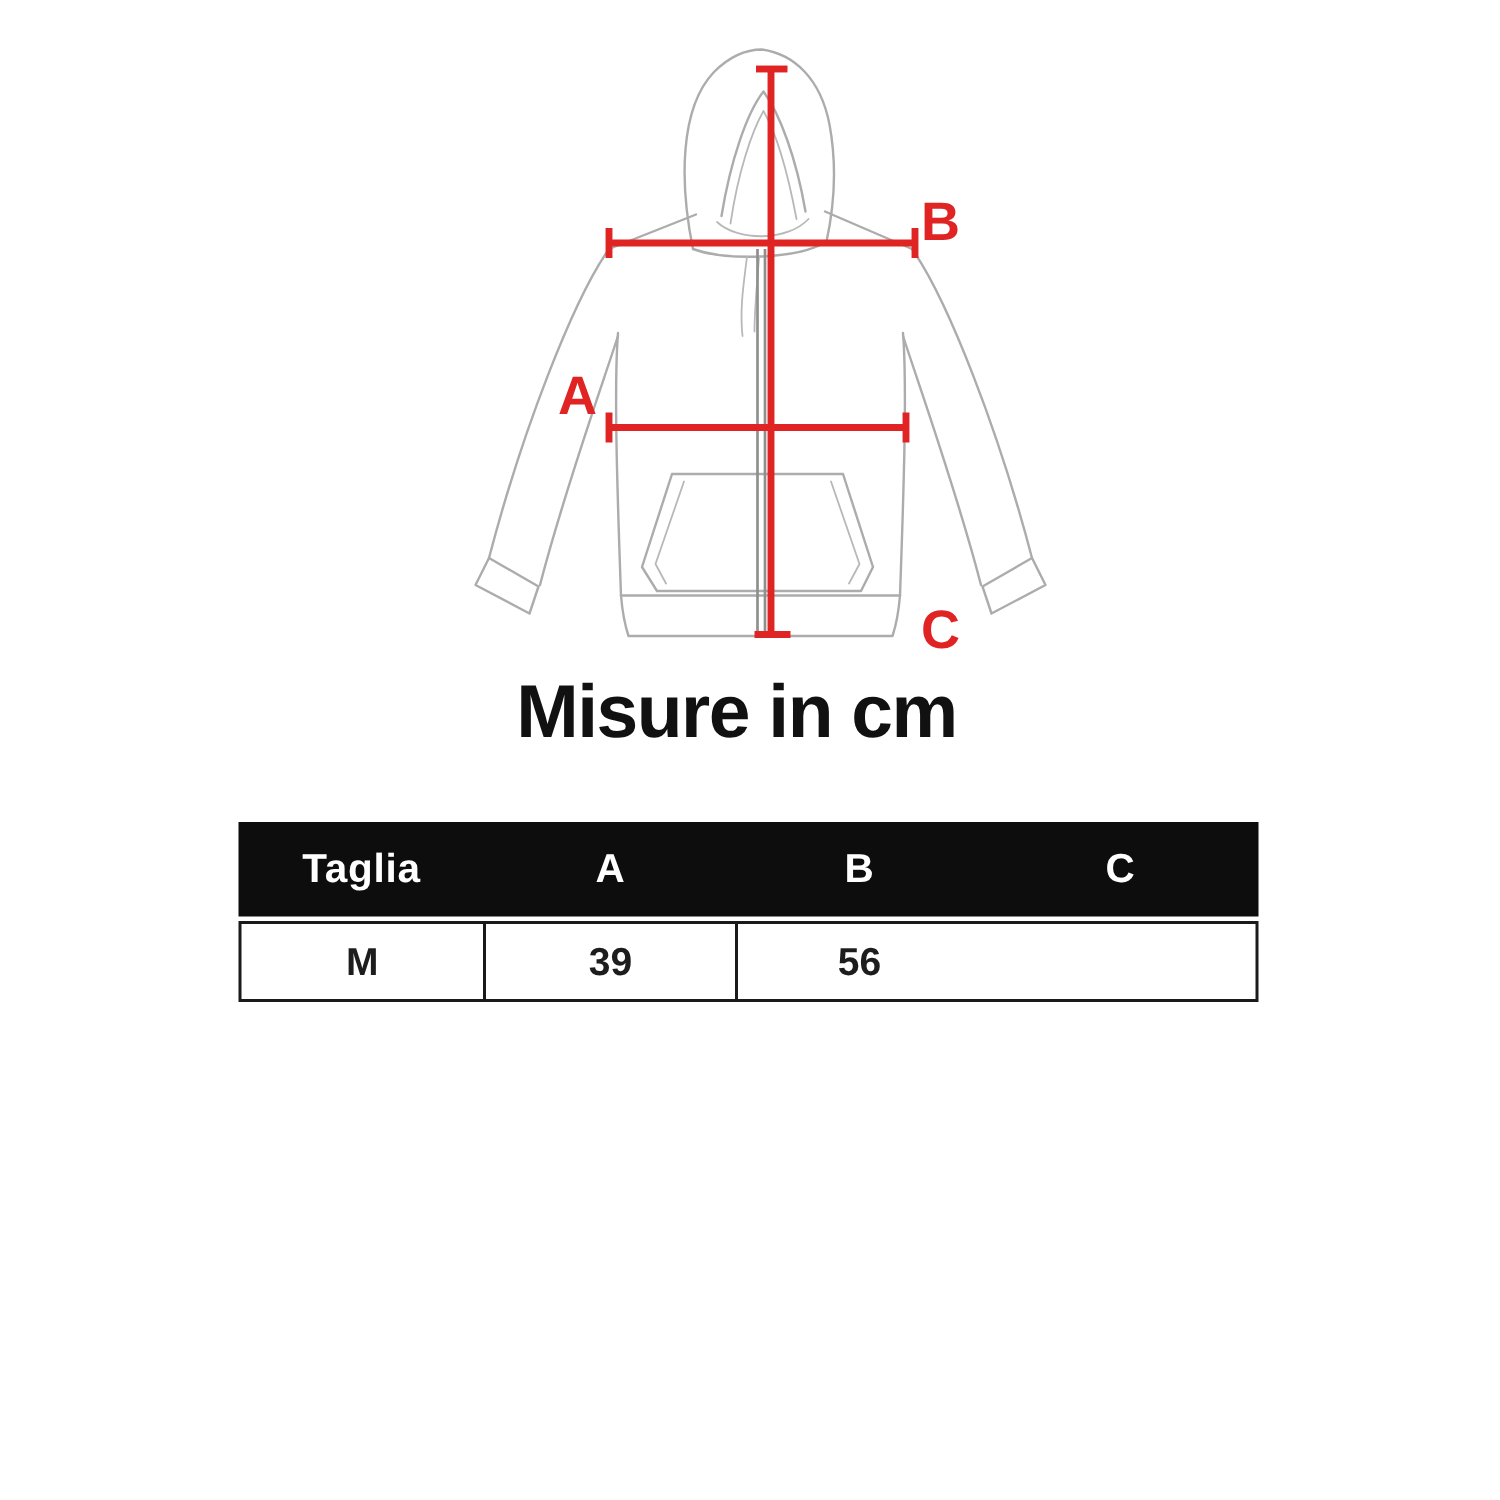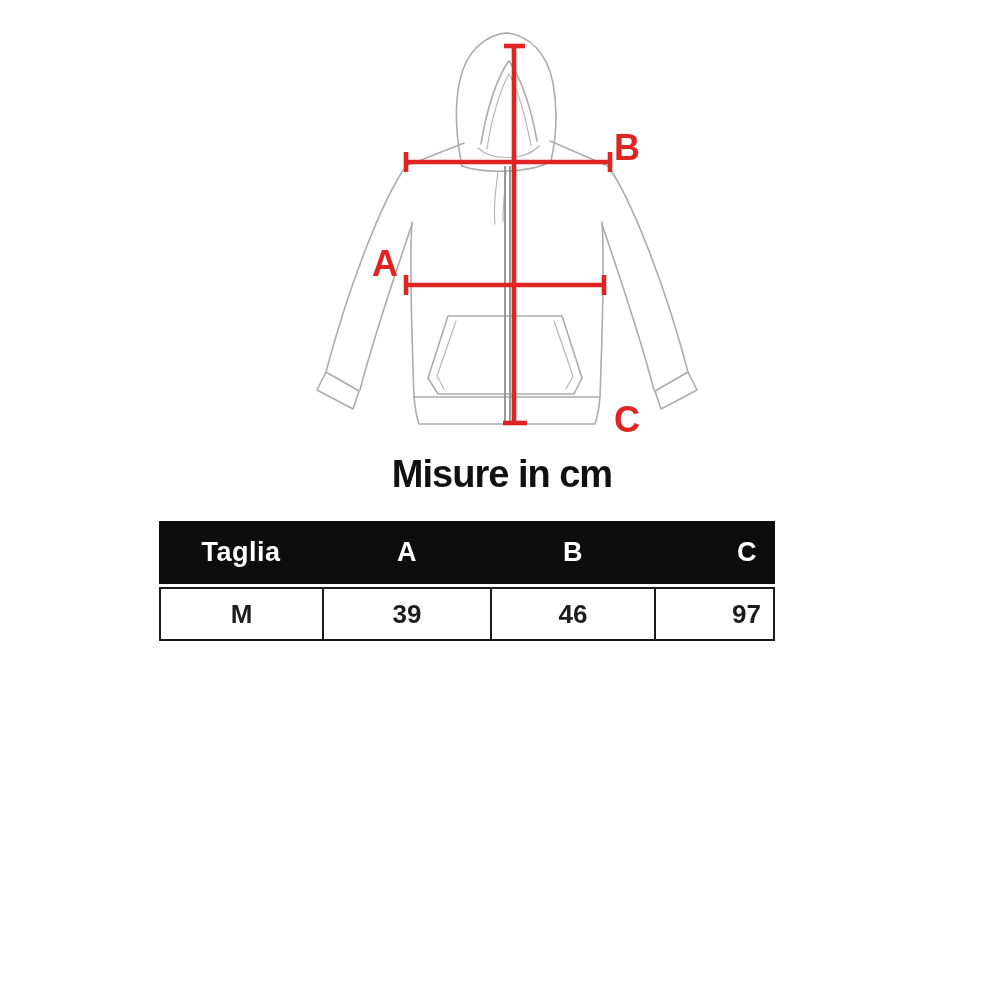--- a/index.html
+++ b/index.html
@@ -34,25 +34,25 @@
     text-align: center; letter-spacing: 0;
   }
   .mlabel.a { left: 365px; top: 245px; }
   .mlabel.b { left: 607px; top: 129px; }
   .mlabel.c { left: 607px; top: 401px; }
 
   
   .title {
     position: absolute; left: 0; top: 451px; width: 982px; height: 46px;
     text-align: center; color: var(--text-black, #111111);
-    font-size: 38px; font-weight: 700; line-height: 46px; letter-spacing: -1px; margin-left: 11px;
+    font-size: 50px; font-weight: 700; line-height: 46px; letter-spacing: -1px;
   }
 
   
-  .size-table { position: absolute; left: 159px; top: 521px; width: 616px; }
+  .size-table { position: absolute; left: 159px; top: 548px; width: 680px; }
   .thead {
     display: grid; grid-template-columns: 164px 168px 164px 184px;
     height: 63px; background: var(--table-header-bg, #0d0d0d);
   }
   .thead .cell {
     display: flex; align-items: center; justify-content: center;
     color: #ffffff; font-size: 27px; font-weight: 700; letter-spacing: 0.5px;
   }
   .trow {
     margin-top: 3px; height: 54px; box-sizing: border-box;
@@ -135,18 +135,17 @@
   <div class="size-table">
     <div class="thead">
       <div class="cell">Taglia</div>
       <div class="cell">A</div>
       <div class="cell">B</div>
       <div class="cell">C</div>
     </div>
     <div class="trow">
       <div class="cell">M</div>
       <div class="cell">39</div>
-      <div class="cell">46</div>
-      <div class="cell">97</div>
+      <div class="cell">56</div>
     </div>
   </div>
 
 </div>
 
 </body></html>

